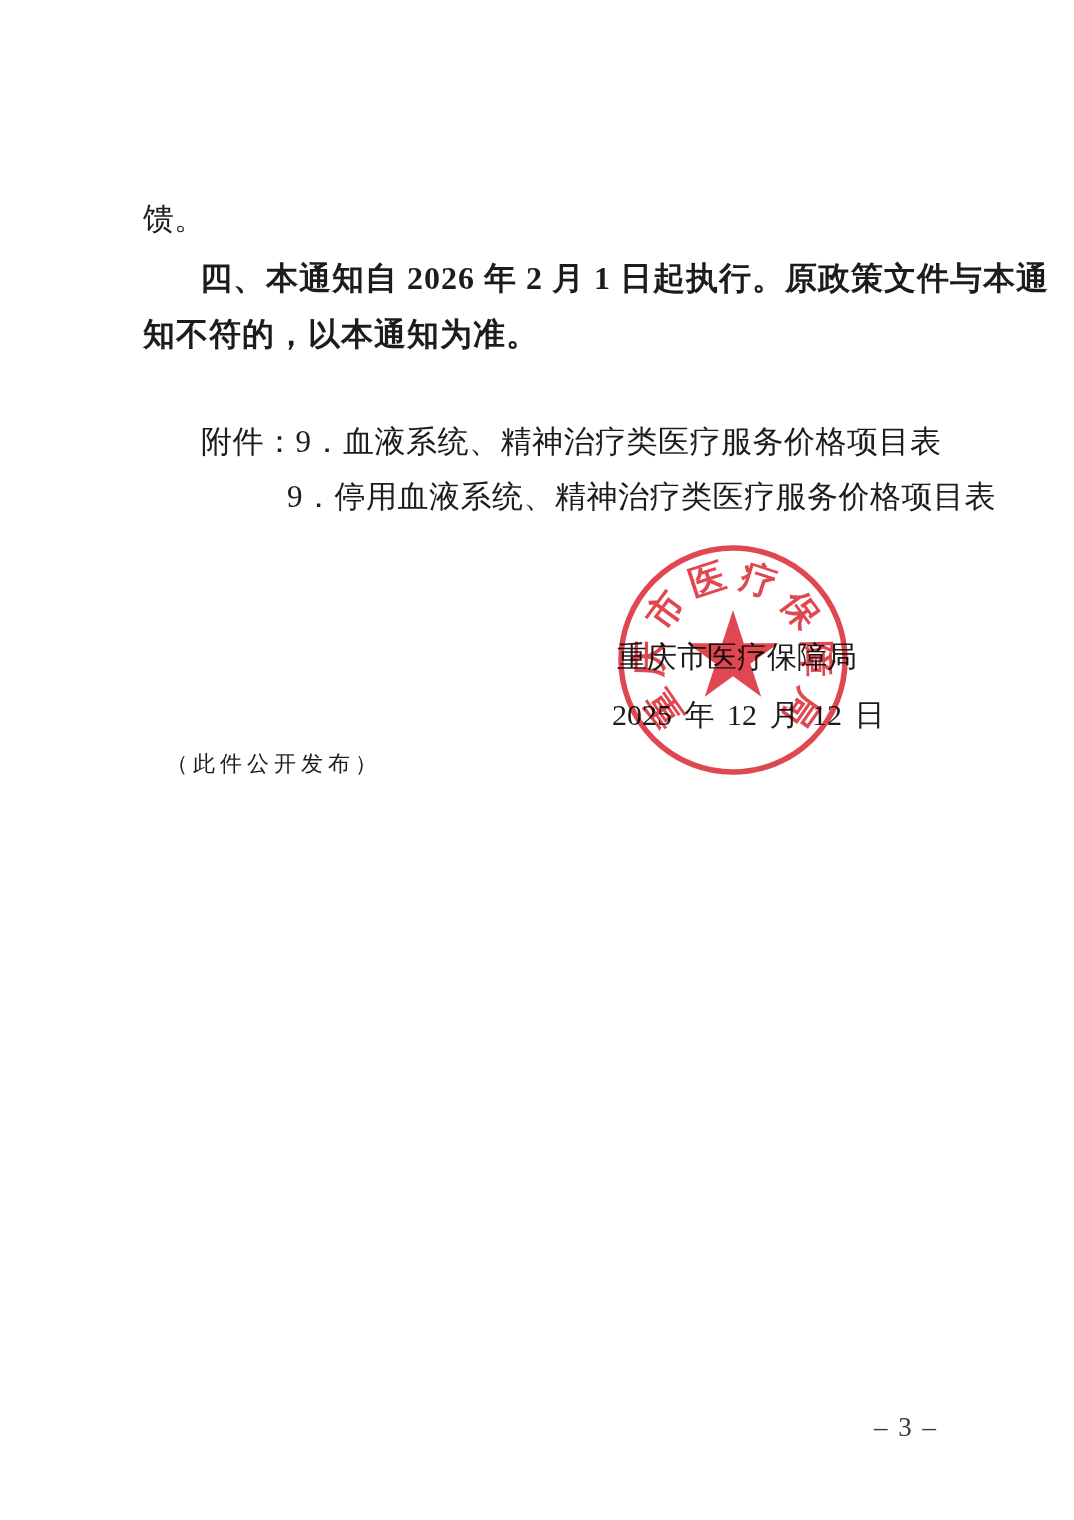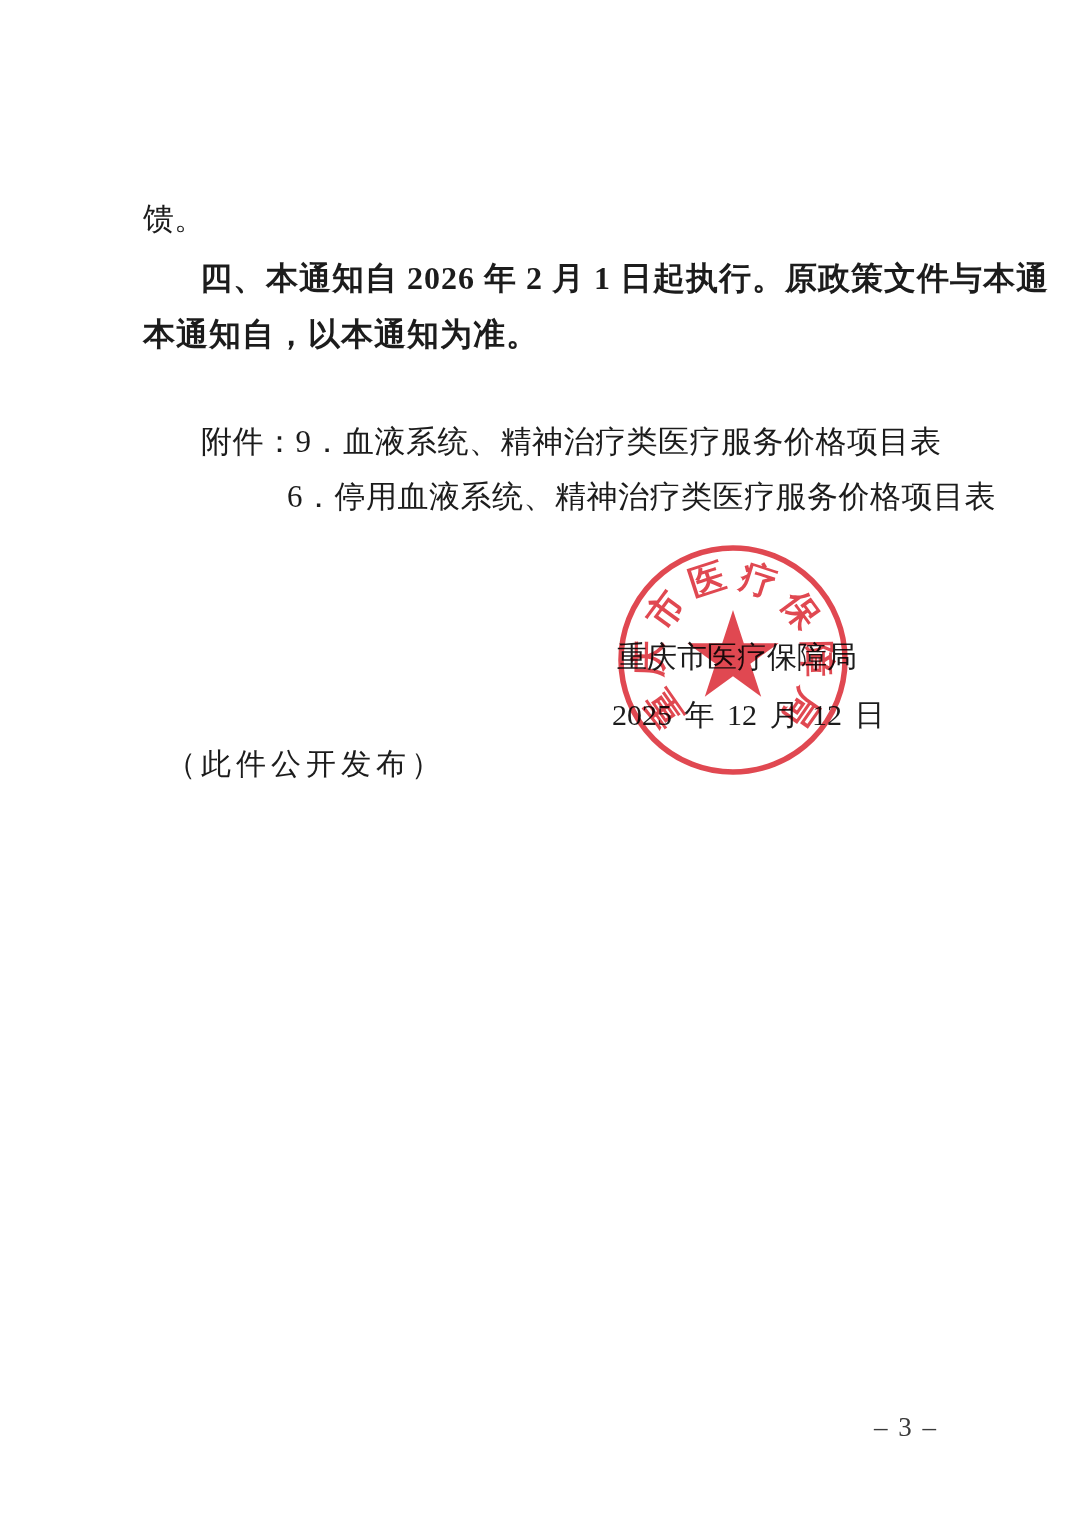--- a/index.html
+++ b/index.html
@@ -41,21 +41,21 @@
     font-size: 30px; line-height: 36px; letter-spacing: 0px;
     z-index: 1;
   }
   .issue-date {
     left: 612px; top: 697px;
     font-size: 30px; line-height: 36px; word-spacing: 5px;
     z-index: 1;
   }
   .public-release-note {
     left: 166px; top: 746px;
-    font-size: 30px; line-height: 36px; letter-spacing: 5px;
+    font-size: 22px; line-height: 36px; letter-spacing: 5px;
     z-index: 1;
   }
   .page-number {
     left: 874px; top: 1412px;
     font-size: 27px; color: #3a3a3a; letter-spacing: 2px;
   }
   .seal {
     position: absolute;
     left: 615px; top: 542px;
     width: 236px; height: 236px;
@@ -70,25 +70,25 @@
 </style>
 </head>
 <body>
 
 <div class="page">
 
   <div class="abs trailing-line">馈。</div>
 
   <div class="abs clause-line-1">四、本通知自 2026 年 2 月 1 日起执行。原政策文件与本通</div>
 
-  <div class="abs clause-line-2">本通知自，以本通知为准。</div>
+  <div class="abs clause-line-2">知不符的，以本通知为准。</div>
 
   <div class="abs attach-line-1">附件：9．血液系统、精神治疗类医疗服务价格项目表</div>
 
-  <div class="abs attach-line-2">6．停用血液系统、精神治疗类医疗服务价格项目表</div>
+  <div class="abs attach-line-2">9．停用血液系统、精神治疗类医疗服务价格项目表</div>
 
   <div class="abs issuer-name">重庆市医疗保障局</div>
 
   <div class="abs issue-date">2025 年 12 月 12 日</div>
 
   <div class="abs public-release-note">（此件公开发布）</div>
 
   <div class="abs page-number">– 3 –</div>
 
   <svg class="seal" viewBox="0 0 236 236">

